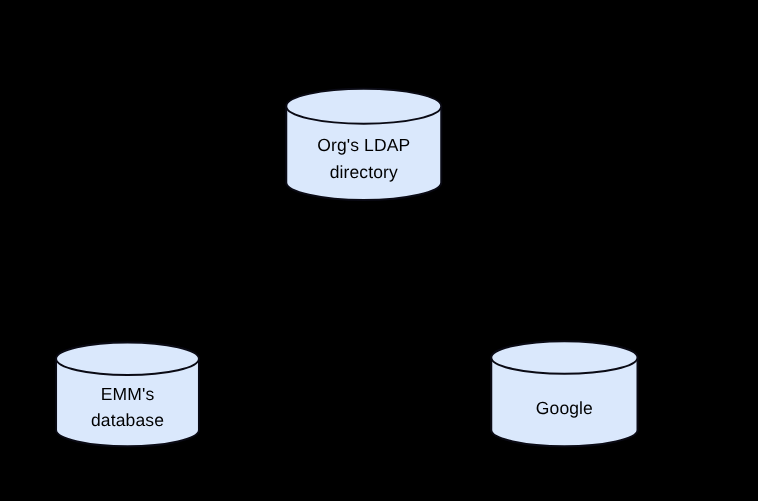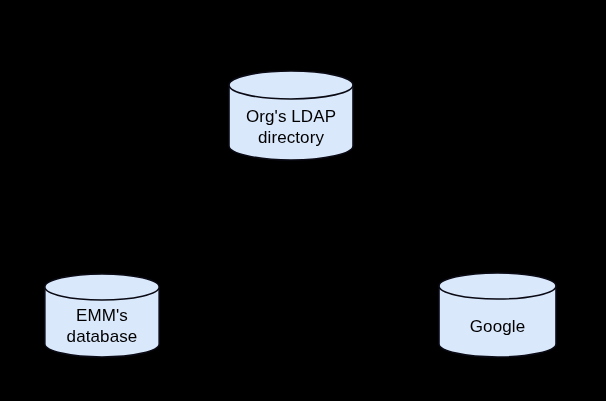--- a/index.html
+++ b/index.html
@@ -31,35 +31,35 @@
     display: block;
     overflow: visible;
   }
   .cyl-label {
     position: absolute;
     left: 0;
     right: 0;
     text-align: center;
     color: #000000;
     font-family: "Liberation Sans", sans-serif;
-    font-size: 17px;
+    font-size: 14px;
     line-height: 21px;
     white-space: pre-line;
     pointer-events: none;
     letter-spacing: 0.1px;
   }
 
   
   #node-ldap   { left: 228px; top: 70px;  width: 126px; height: 91px; }
   #node-ldap   .cyl-label { top: 36px; }
 
   #node-emm    { left: 44px;  top: 273px; width: 116px; height: 85px; }
   #node-emm    .cyl-label { top: 32px; }
 
-  #node-google { left: 438px; top: 272px; width: 119px; height: 86px; }
+  #node-google { left: 392px; top: 272px; width: 119px; height: 86px; }
   #node-google .cyl-label { top: 44px; }
 </style>
 </head>
 <body>
 
 <div id="canvas">
 
   <div class="cyl" id="node-ldap">
     <svg class="cyl-svg" viewBox="0 0 126 91" preserveAspectRatio="none">
       <path d="M 1 15 L 1 76 C 1 83.5 28.9 90 63 90 C 97.1 90 125 83.5 125 76 L 125 15" fill="#dae8fc" stroke="#0a0a14" stroke-width="1.6" stroke-linejoin="round"></path>

